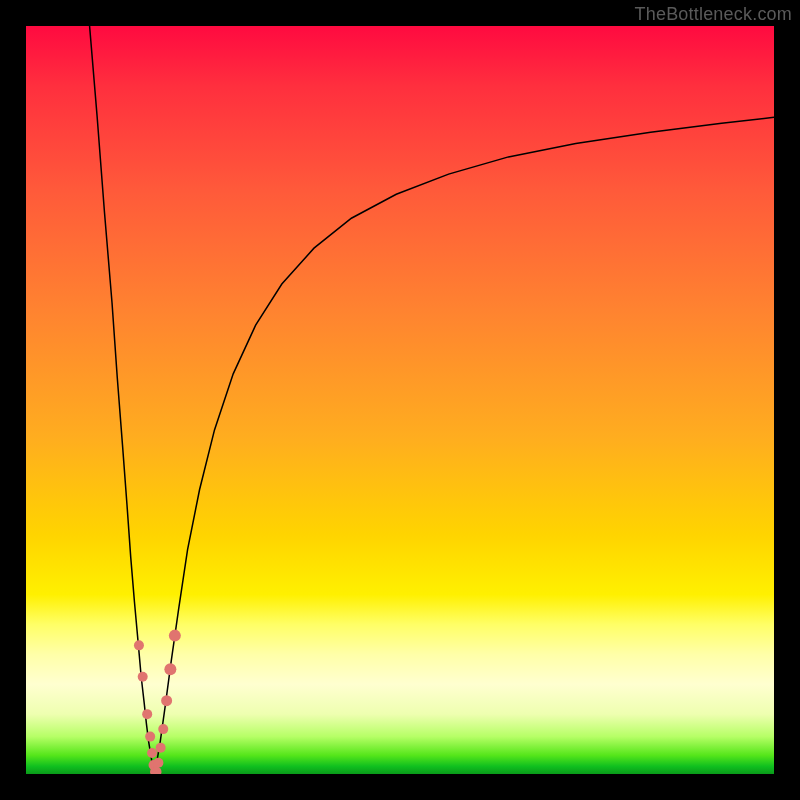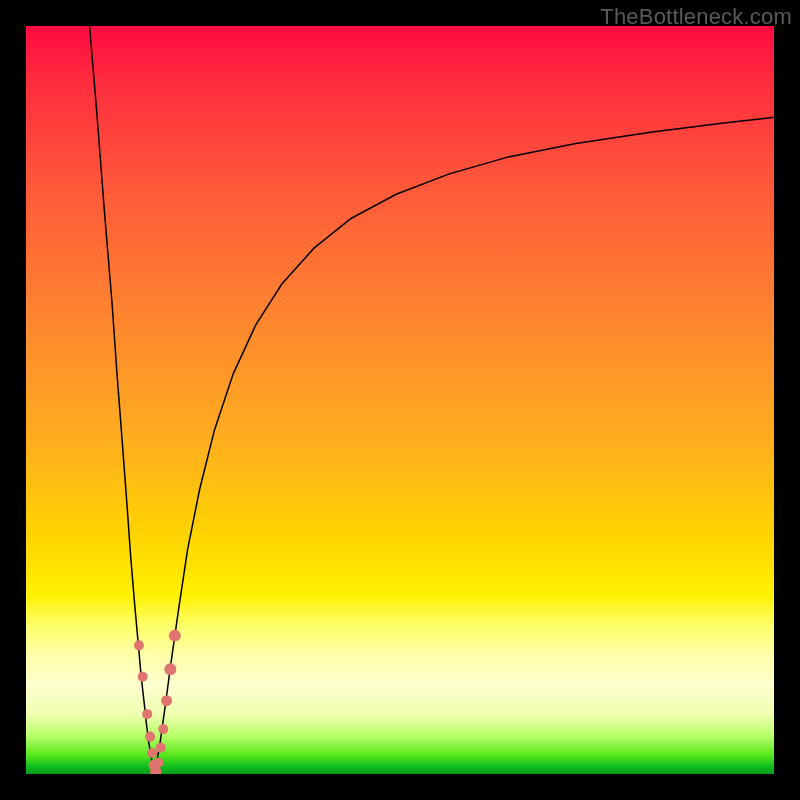--- a/index.html
+++ b/index.html
@@ -42,21 +42,21 @@
       #55e61a 97.5%,
       #0fbf1f 99%,
       #0a9a1a 100%
     );
   }
   .watermark {
     position: absolute;
     top: 4px;
     right: 8px;
     font-family: Arial, Helvetica, sans-serif;
-    font-size: 22px;
+    font-size: 18px;
     color: #5a5a5a;
     font-weight: 500;
     letter-spacing: 0.2px;
   }
   svg.curves {
     position: absolute;
     left: 0;
     top: 0;
     width: 748px;
     height: 748px;

